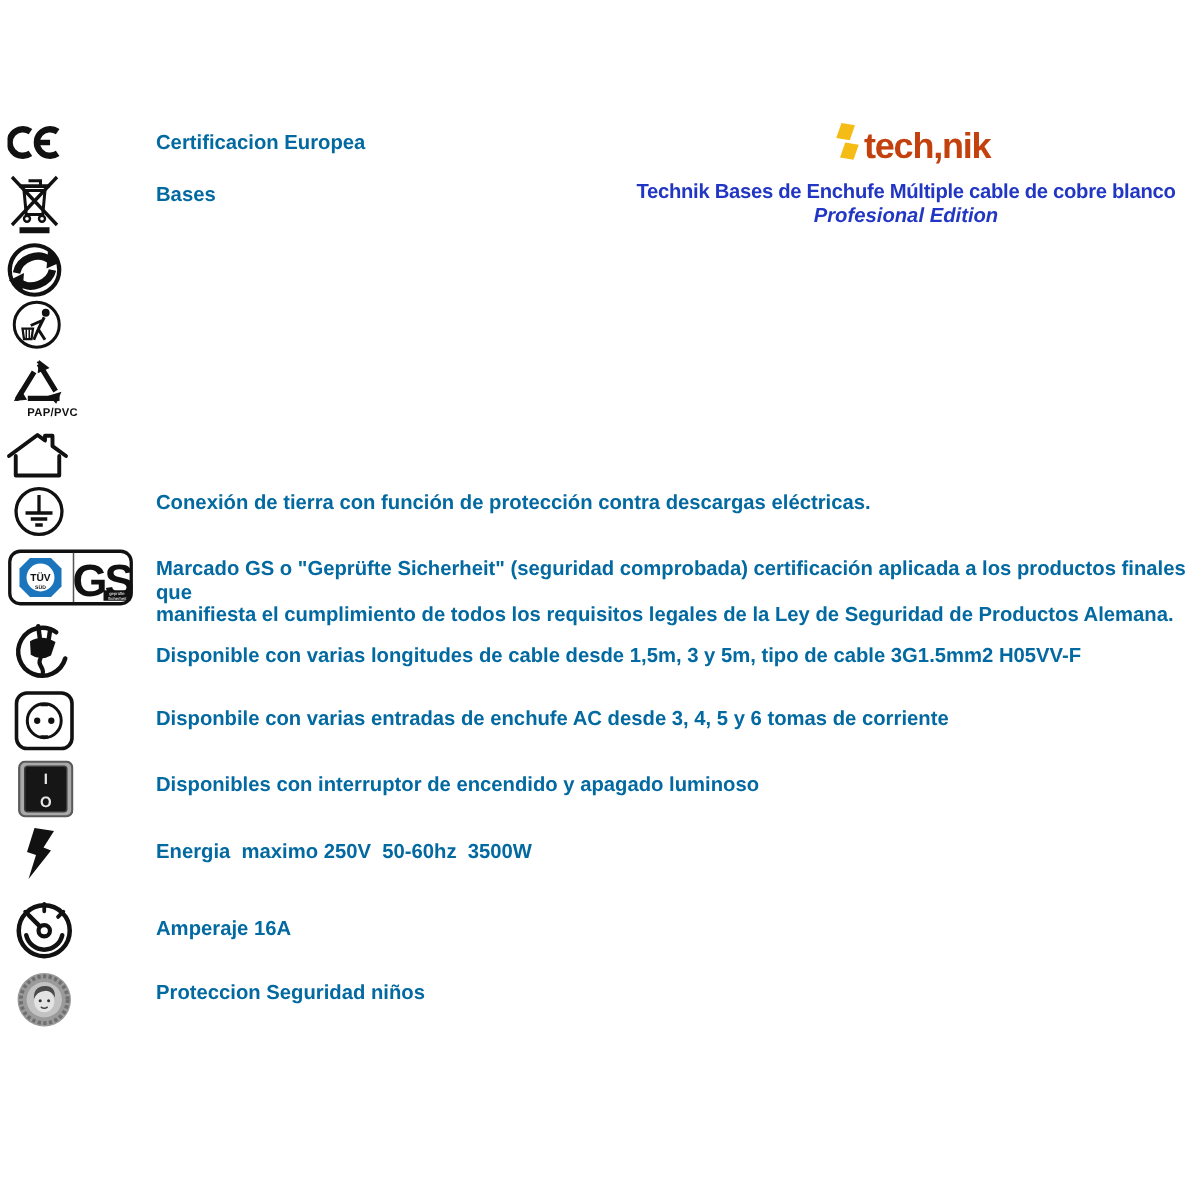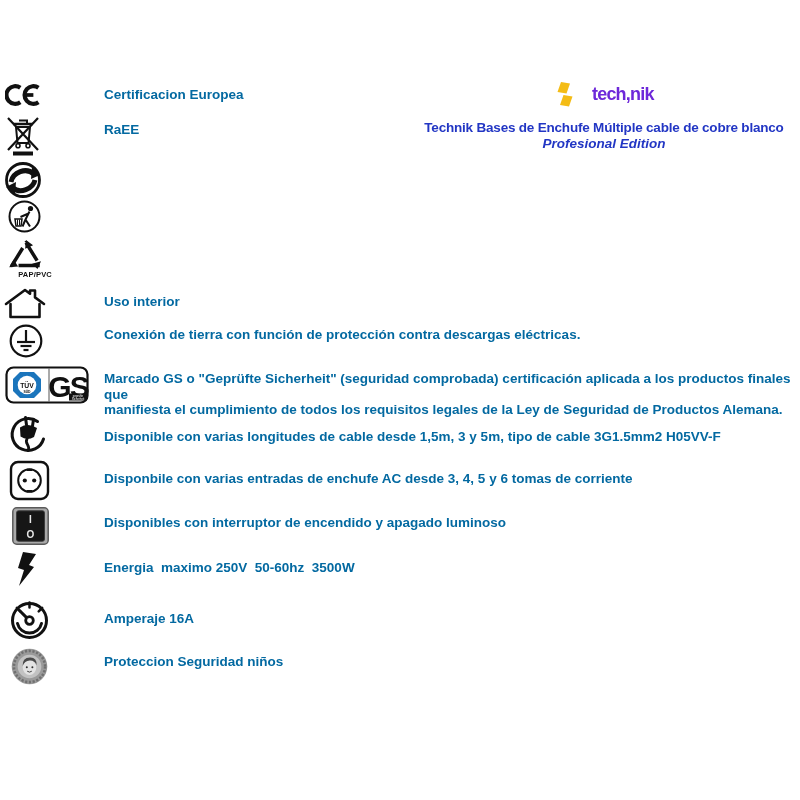--- a/index.html
+++ b/index.html
@@ -1,22 +1,22 @@
 <!DOCTYPE html>
 <html><head>
 <meta charset="utf-8">
 <style>
   html,body{margin:0;padding:0;background:#fff;}
   #canvas{position:relative;width:800px;height:800px;background:#ffffff;overflow:hidden;
           font-family:"Liberation Sans", sans-serif;}
   .label{position:absolute;left:104px;width:690px;font-size:13.5px;font-weight:700;
          color:#0369a1;line-height:15.5px;white-space:pre-wrap;letter-spacing:0;}
   .icon{position:absolute;}
-  .brand-text{position:absolute;left:592px;top:84px;font-size:18px;font-weight:800;
-              color:#6d28d9;letter-spacing:-0.8px;}
+  .brand-text{position:absolute;left:576px;top:84px;font-size:24px;font-weight:800;
+              color:#c2410c;letter-spacing:-0.8px;}
   .title-block{position:absolute;left:404px;top:120px;width:400px;text-align:center;}
   .title{font-size:13.5px;font-weight:700;letter-spacing:-0.2px;}
   .subtitle{font-size:13.5px;font-weight:700;font-style:italic;margin-top:1px;}
   .pap-caption{position:absolute;left:0px;top:270px;width:52px;text-align:right;
                font-size:7.5px;font-weight:700;color:#111;letter-spacing:0.2px;}
   svg{display:block;}
 </style>
 </head>
 <body>
 
@@ -42,21 +42,21 @@
 
   <svg class="icon" style="left:5px;top:112px" width="36" height="44" viewBox="0 0 36 44" fill="none" stroke="#111">
     <path d="M8,12 H28" stroke-width="2.5"></path>
     <path d="M14,8.5 H22 V12" stroke-width="2"></path>
     <path d="M11,15 L25,15 L23.5,31 L12.5,31 Z" stroke-width="2"></path>
     <circle cx="13" cy="33.8" r="2" stroke-width="1.6"></circle>
     <circle cx="23" cy="33.8" r="2" stroke-width="1.6"></circle>
     <path d="M3,6 L33,38 M33,6 L3,38" stroke-width="2.2"></path>
     <rect x="8" y="39.5" width="20" height="4" fill="#111" stroke="none"></rect>
   </svg>
-  <div class="label" style="top:122px">RaEE</div>
+  <div class="label" style="top:122px">Bases</div>
 
   <svg class="icon" style="left:4px;top:161px" width="38" height="38" viewBox="0 0 38 38" fill="none" stroke="#111">
     <circle cx="19" cy="19" r="16.5" stroke-width="2.8"></circle>
     <path d="M7,21 C9,11 22,6 30,13" stroke-width="5"></path>
     <polygon points="28,6 36,14 27,18" fill="#111" stroke="none"></polygon>
     <path d="M31,19 C29,28 16,33 9,27" stroke-width="5"></path>
     <polygon points="11,33 2,26 12,21" fill="#111" stroke="none"></polygon>
   </svg>
 
   <svg class="icon" style="left:8px;top:200px" width="33" height="33" viewBox="0 0 33 33" fill="none" stroke="#111">
@@ -72,21 +72,20 @@
     <polygon points="20,0 28,6 19,10" fill="#111" stroke="none"></polygon>
     <polygon points="37,24 33,33 27,27" fill="#111" stroke="none"></polygon>
     <polygon points="1,31 6,22 11,30" fill="#111" stroke="none"></polygon>
   </svg>
   <div class="pap-caption">PAP/PVC</div>
 
   <svg class="icon" style="left:4px;top:287px" width="42" height="32" viewBox="0 0 42 32" fill="none" stroke="#111" stroke-width="2.6" stroke-linejoin="round" stroke-linecap="round">
     <path d="M2,17 L21,3 L26,6.7 L26,3.5 L31,3.5 L31,10.4 L40,17"></path>
     <path d="M6.5,17 L6.5,30 L35.5,30 L35.5,17"></path>
   </svg>
-  <div class="label" style="top:294px">Uso interior</div>
 
   <svg class="icon" style="left:9px;top:324px" width="34" height="34" viewBox="0 0 34 34" fill="none" stroke="#111" stroke-width="2.2">
     <circle cx="17" cy="17" r="15.3"></circle>
     <path d="M17,6 V17.5"></path>
     <path d="M8,18 H26"></path>
     <path d="M11.5,22 H22.5"></path>
     <path d="M14.5,26 H19.5"></path>
   </svg>
   <div class="label" style="top:327px">Conexión de tierra con función de protección contra descargas eléctricas.</div>
 

